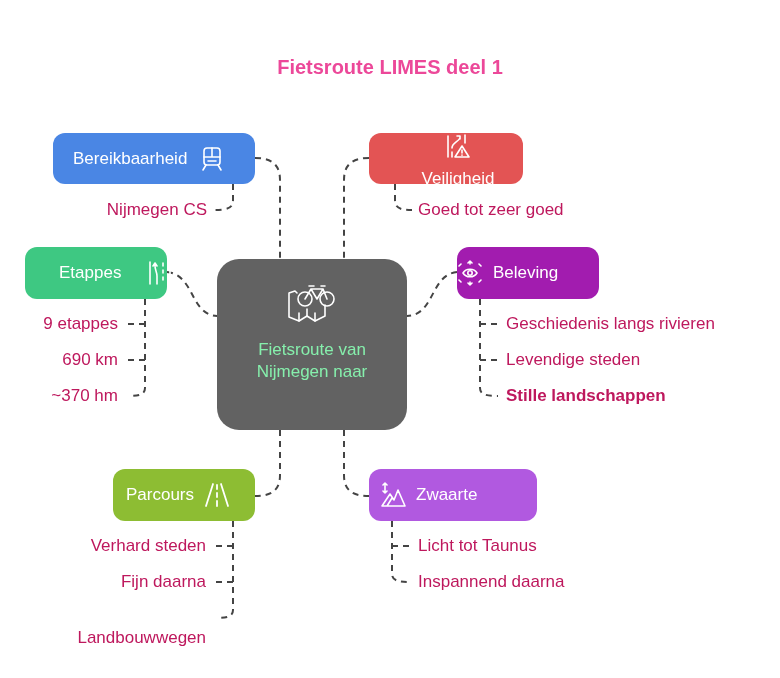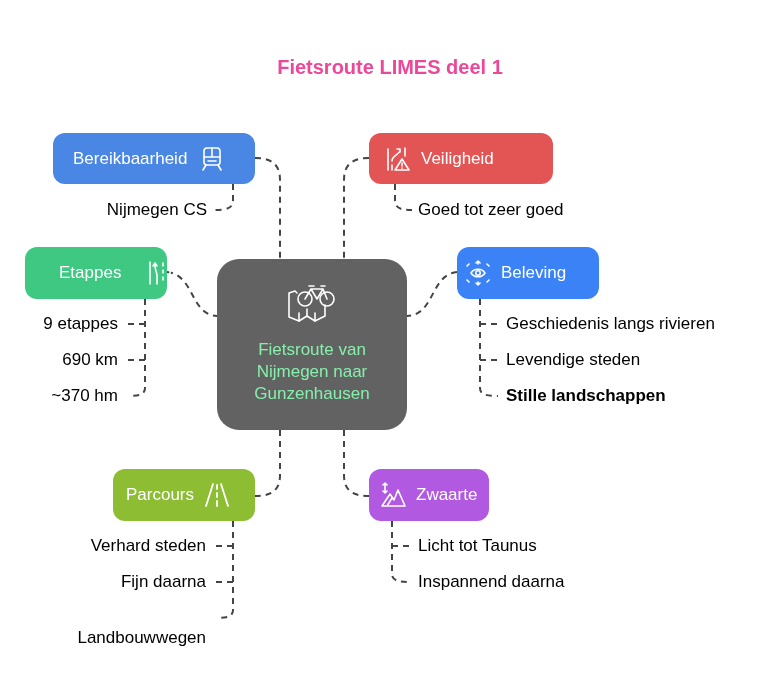--- a/index.html
+++ b/index.html
@@ -11,21 +11,21 @@
   .conn { fill: none; stroke: #444; stroke-width: 2; stroke-dasharray: 6 5; }
   .node { position: absolute; border-radius: 12px; color: #fff; display: flex; align-items: center;
           font-size: 17px; box-sizing: border-box; }
   .node .lbl { white-space: nowrap; }
   .node .ico { width: 26px; height: 26px; display: inline-flex; }
   .node .ico svg { width: 26px; height: 26px; }
   .center { position: absolute; left: 217px; top: 259px; width: 190px; height: 171px;
             background: #626262; border-radius: 22px; color: #86efac; text-align: center; }
   .center .ico { position: absolute; left: 70px; top: 24px; width: 52px; height: 40px; }
   .center .txt { position: absolute; left: 0; width: 190px; top: 80px; font-size: 17px; line-height: 22px; }
-  .leaf { position: absolute; font-size: 17px; color: #000000; white-space: nowrap; }
+  .leaf { position: absolute; font-size: 17px; color: #be185d; white-space: nowrap; }
   .leaf.r { text-align: right; }
 </style>
 </head>
 <body>
 
 <div class="title">Fietsroute LIMES deel 1</div>
 
 <svg class="connectors" width="780" height="678">
 
   <path class="conn" d="M255 158 C272 158 280 165 280 180 L280 259"></path>
@@ -56,36 +56,35 @@
       <path d="M2 10 L8 8 L10 10 M2 10 L2 34 L12 38 L20 33 L28 38 L38 33 L38 22"></path>
       <path d="M12 38 L12 30 M20 33 L20 26 M28 38 L28 30"></path>
       <circle cx="18" cy="16" r="7"></circle>
         <circle cx="40" cy="16" r="7"></circle>
       <path d="M18 16 L24 6 L36 6 L40 16 M24 6 L30 16 L36 6 M22 3 L27 3 M34 3 L38 3"></path>
     </svg>
   </span>
   <div class="txt">
     <div>Fietsroute van</div>
     <div>Nijmegen naar</div>
-    <div>Gunzenhausen</div>
   </div>
 </div>
 
 <div class="node" style="left:53px;top:133px;width:202px;height:51px;background:#4a86e4;padding-left:20px;gap:12px;">
   <span class="lbl">Bereikbaarheid</span>
   <span class="ico">
     <svg viewBox="0 0 26 26" fill="none" stroke="#fff" stroke-width="1.6" stroke-linecap="round" stroke-linejoin="round">
       <rect x="5" y="2" width="16" height="17" rx="3"></rect>
       <path d="M5 11 H21 M13 2 V11 M9 15 H17 M7 19 L4 24 M19 19 L22 24"></path>
     </svg>
   </span>
 </div>
 <div class="leaf r" style="right:573px;top:200px;">Nijmegen CS</div>
 
-<div class="node" style="left:369px;top:133px;width:184px;height:51px;background:#e35454;padding-left:16px;gap:10px;">
+<div class="node" style="left:369px;top:133px;width:154px;height:51px;background:#e35454;padding-left:24px;gap:10px;flex-direction:column;">
   <span class="ico">
     <svg viewBox="0 0 26 26" fill="none" stroke="#fff" stroke-width="1.6" stroke-linecap="round" stroke-linejoin="round">
       <path d="M3 3 V24 M7 24 V19 M7 15 C7 10 13 9 15 5 M12 3 L15 3 L15 6 M20 2 V10"></path>
       <path d="M17 13 L24 24 H10 Z M17 17 V20 M17 22 V22.3"></path>
     </svg>
   </span>
   <span class="lbl">Veiligheid</span>
 </div>
 <div class="leaf" style="left:418px;top:200px;">Goed tot zeer goed</div>
 
@@ -94,21 +93,21 @@
   <span class="ico">
     <svg viewBox="0 0 26 26" fill="none" stroke="#fff" stroke-width="1.6" stroke-linecap="round" stroke-linejoin="round">
       <path d="M3 2 V24 M23 2 V24 M10 24 V16 C10 12 8 10 8 6 L8 4 M6 6 L8 3 L10 6 M16 3 V6 M16 10 V13 M16 17 V20"></path>
     </svg>
   </span>
 </div>
 <div class="leaf r" style="right:662px;top:314px;">9 etappes</div>
 <div class="leaf r" style="right:662px;top:350px;">690 km</div>
 <div class="leaf r" style="right:662px;top:386px;">~370 hm</div>
 
-<div class="node" style="left:457px;top:247px;width:142px;height:52px;background:#3b82f6;padding-left:8px;gap:10px;text-align:center;">
+<div class="node" style="left:457px;top:247px;width:142px;height:52px;background:#a21caf;padding-left:0;gap:10px;text-align:center;">
   <span class="ico">
     <svg viewBox="0 0 26 26" fill="none" stroke="#fff" stroke-width="1.6" stroke-linecap="round" stroke-linejoin="round">
       <path d="M6 13 C9 8 17 8 20 13 C17 18 9 18 6 13 Z"></path>
         <circle cx="13" cy="13" r="2.2"></circle>
       <path d="M13 1 V4 M11 3 L13 1 L15 3 M13 25 V22 M11 23 L13 25 L15 23 M2 6 L4 4 M2 20 L4 22 M24 6 L22 4 M24 20 L22 22"></path>
     </svg>
   </span>
   <span class="lbl">Beleving</span>
 </div>
 <div class="leaf" style="left:506px;top:314px;">Geschiedenis langs rivieren</div>
@@ -120,21 +119,21 @@
   <span class="ico">
     <svg viewBox="0 0 26 26" fill="none" stroke="#fff" stroke-width="1.8" stroke-linecap="round" stroke-linejoin="round">
       <path d="M9 2 L2 24 M17 2 L24 24 M13 3 V7 M13 11 V15 M13 19 V24"></path>
     </svg>
   </span>
 </div>
 <div class="leaf r" style="right:574px;top:536px;">Verhard steden</div>
 <div class="leaf r" style="right:574px;top:572px;">Fijn daarna</div>
 <div class="leaf r" style="right:574px;top:628px;">Landbouwwegen</div>
 
-<div class="node" style="left:369px;top:469px;width:120px;height:52px;background:#b159e0;padding-left:11px;gap:10px;">
+<div class="node" style="left:369px;top:469px;width:168px;height:52px;background:#b159e0;padding-left:11px;gap:10px;">
   <span class="ico">
     <svg viewBox="0 0 26 26" fill="none" stroke="#fff" stroke-width="1.6" stroke-linecap="round" stroke-linejoin="round">
       <path d="M5 1 V11 M3 3 L5 1 L7 3 M3 9 L5 11 L7 9"></path>
       <path d="M2 24 L10 12 L14 18 L18 8 L25 24 Z M7 24 L12 16"></path>
     </svg>
   </span>
   <span class="lbl">Zwaarte</span>
 </div>
 <div class="leaf" style="left:418px;top:536px;">Licht tot Taunus</div>
 <div class="leaf" style="left:418px;top:572px;">Inspannend daarna</div>

